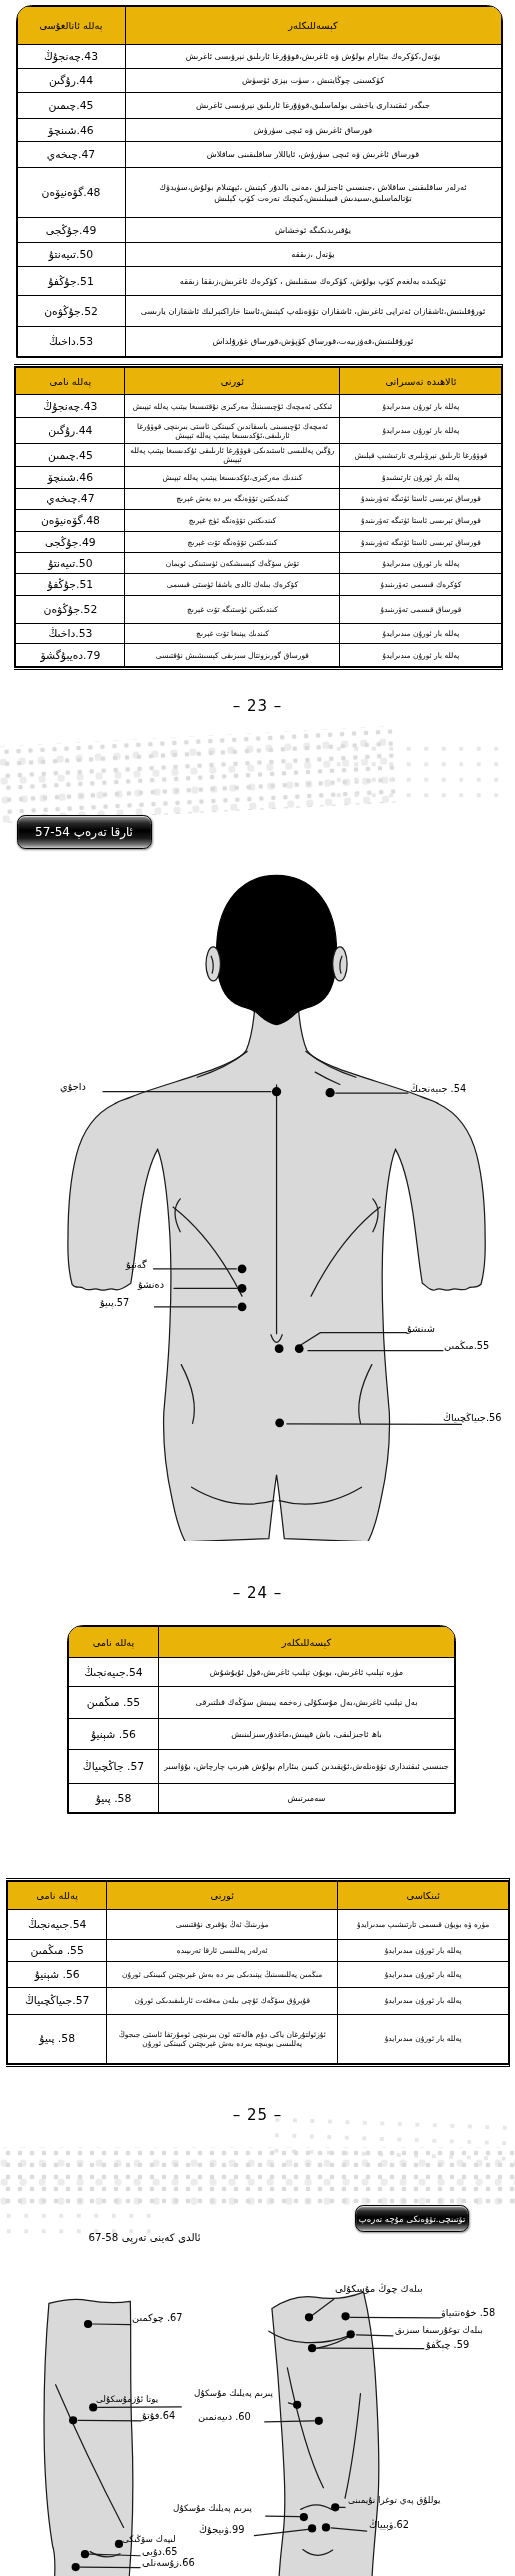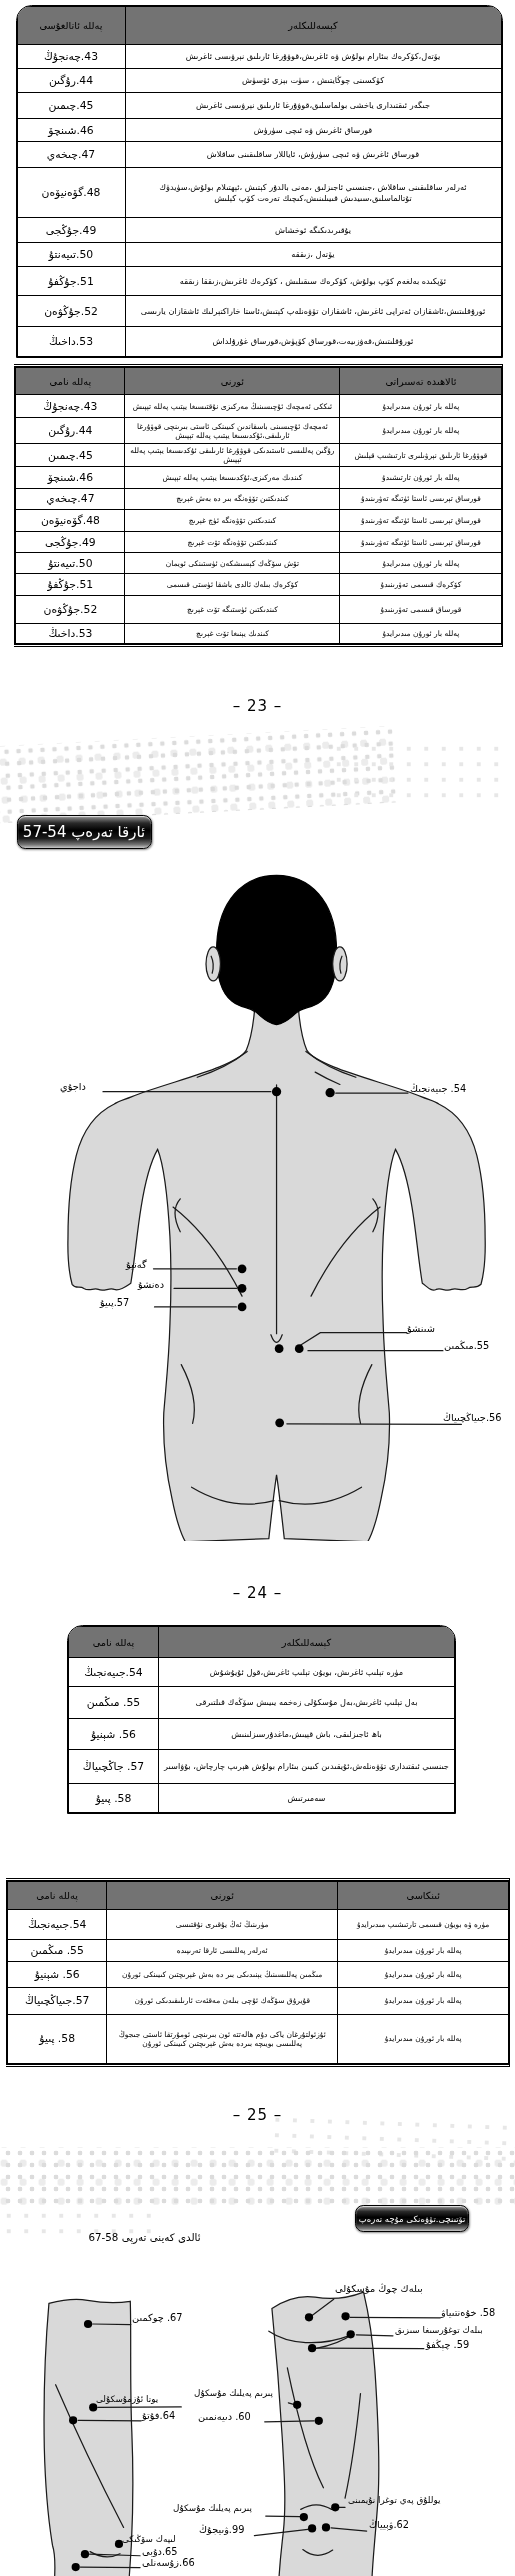--- a/index.html
+++ b/index.html
@@ -8,21 +8,21 @@
     font-family:"DejaVu Sans",sans-serif;color:#000;overflow:hidden;
   }
   
   .tblwrap{position:absolute;background:#fff;}
   .round-top{border:1.3px solid #000;border-radius:15.5px 15.5px 0 0;overflow:hidden;}
   .dbl{border-top:3.6px double #000;border-bottom:3.6px double #000;
        border-left:1px solid #000;border-right:1px solid #000;}
   table{border-collapse:collapse;table-layout:fixed;width:100%;}
   td,th{border:0.8px solid #000;text-align:center;vertical-align:middle;
         padding:0.5px 3.1px;direction:rtl;unicode-bidi:embed;}
-  th{background:#737373;font-weight:normal;font-size:9.8px;}
+  th{background:#eab308;font-weight:normal;font-size:9.8px;}
   .namec{font-size:10.8px;white-space:nowrap;}
   .txtc{font-size:8.2px;line-height:1.3;}
   .smc{font-size:7.5px;line-height:1.2;margin-top:28px;}
   
   .pgnum{position:absolute;left:0;width:515px;text-align:center;
          font-size:15px;letter-spacing:1px;}
   
   .banner{position:absolute;display:flex;align-items:center;justify-content:center;
     color:#fff;direction:rtl;unicode-bidi:embed;
     background:linear-gradient(180deg,#9a9a9a 0%,#2a2a2a 22%,#000 45%,#1a1a1a 70%,#777 90%,#c9c9c9 100%);
@@ -165,29 +165,34 @@
     <tr style="height:28px">
           <td class="namec">52.جۇڭۋەن</td>
           <td class="smc">كىندىكتىن ئۈستىگە تۆت غېرىچ</td>
           <td class="smc">قورساق قىسمى تەۋرىنىدۇ</td>
         </tr>
     <tr style="height:20.6px">
           <td class="namec">53.داخىڭ</td>
           <td class="smc">كىندىك يېنىغا تۆت غېرىچ</td>
           <td class="smc">پەللە بار ئورۇن مىدىرايدۇ</td>
         </tr>
+    <tr style="height:23px">
+          <td class="namec">79.دەيبۇگشۆ</td>
+          <td class="smc">قورساق گورىزونتال سىزىقى كېسىشىش نۇقتىسى</td>
+          <td class="smc">پەللە بار ئورۇن مىدىرايدۇ</td>
+        </tr>
   </tbody>
     </table>
 </div>
 
 <div class="pgnum" style="top:697px">– 23 –</div>
 
 <div class="ht" style="left:-10.3px;top:736px;width:407px;height:77px;transform:rotate(-3deg);"></div>
 <div class="ht light" style="left:330px;top:741px;width:175px;height:57px;"></div>
-<div class="banner" style="left:16.5px;top:815px;width:133px;height:32px;font-size:15px;">ئارقا تەرەپ 54-57</div>
+<div class="banner" style="left:16.5px;top:815px;width:133px;height:32px;font-size:12px;">ئارقا تەرەپ 54-57</div>
 
 <svg style="left:0;top:871px;" width="515" height="670" viewBox="0 0 1000 1300">
   <g stroke="#1a1a1a" stroke-width="2.4" fill="none" stroke-linecap="round">
 
     <path fill="#d9d9d9" d="M 497,235
       C 494,290 488,325 478,348 C 455,382 330,408 255,438 C 240,444 228,447 222,452
       C 185,470 160,505 148,552 C 136,600 132,660 132,712 C 131,752 134,780 140,802
       C 147,812 155,804 163,810 C 173,817 182,808 191,812 C 202,817 212,808 222,812
       C 233,816 245,806 254,800 C 262,752 266,700 274,652 C 282,602 292,565 306,540
       C 318,570 326,640 330,710 C 333,770 332,830 330,878 C 328,950 322,1000 318,1052

